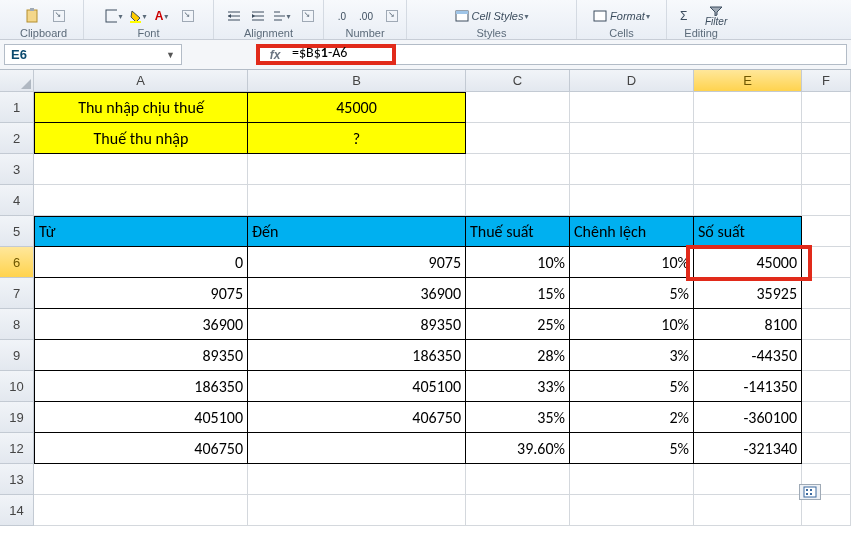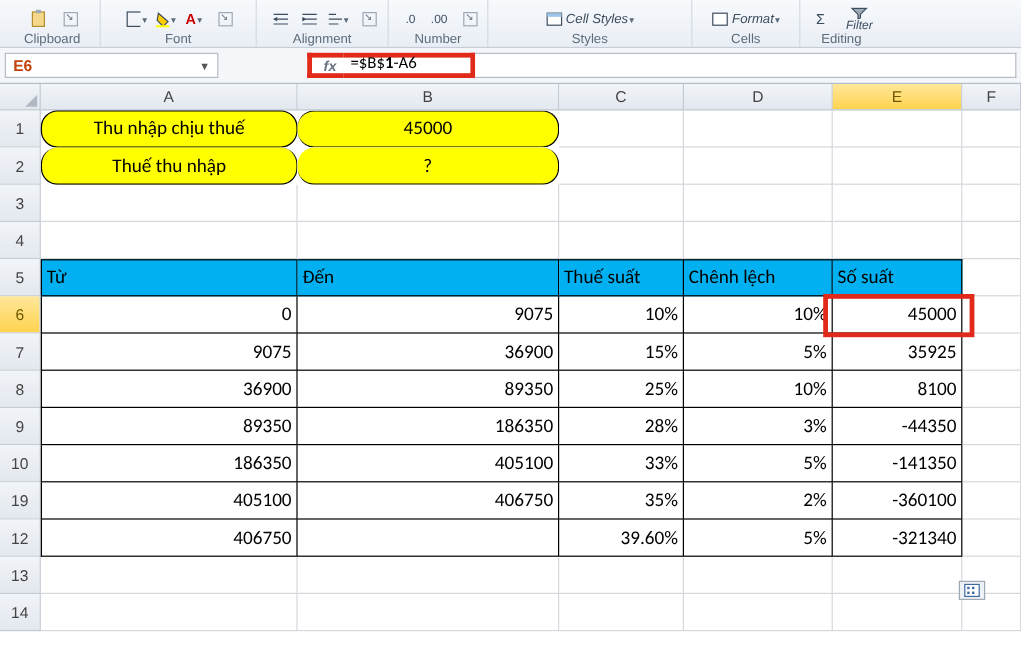--- a/index.html
+++ b/index.html
@@ -12,21 +12,21 @@
   .ribbon-label { font-size:11px; color:#5c6b7a; margin-top:2px; white-space:nowrap; }
   .ribbon-btn { width:20px; height:18px; border:1px solid transparent; display:flex; align-items:center; justify-content:center; font-size:12px; color:#3c4d5e; cursor:pointer; }
   .chev { font-size:8px; color:#5c6b7a; margin-left:1px; }
   .dlg-launcher { width:12px; height:12px; border:1px solid #9fa9b5; margin-left:6px; position:relative; }
   .dlg-launcher:after { content:"↘"; font-size:8px; position:absolute; left:1px; top:-1px; color:#5c6b7a;}
   .btn-text { font-size:11px; color:#3c4d5e; white-space:nowrap;font-style:italic; }
   svg { display:block; }
 
   .fmlbar { height:30px; border-bottom:1px solid #b3bcc7; display:flex; align-items:stretch; background:#f4f6f9; }
   .namebox { width:178px; border:1px solid #b3bcc7; margin:4px 0 4px 4px; background:#fff; display:flex; align-items:center; padding:0 6px; justify-content:space-between;}
-  .namebox-val { font-size:13px; color:#c2410c; font-weight:bold; }
+  .namebox-val { font-size:13px; color:#0c4a6e; font-weight:bold; }
   .namebox-dd { font-size:9px; color:#555;}
   .fx-wrap { display:flex; align-items:stretch; flex:1; margin:4px 4px 4px 4px;}
   .fx-btns { display:flex; align-items:center; gap:0; border:4px solid #e12a1a; border-right:none; background:#fff; padding:0 2px 0 6px; }
   .fx-btns span { width:18px; text-align:center; font-size:12px; color:#6a7482;}
   .fx-btn-fx { font-style:italic; font-weight:bold; }
   .fml-input { flex:0 0 110px; border:4px solid #e12a1a; border-left:none; background:#fff; display:flex; align-items:flex-end; padding:0 6px; margin-right:0;}
   .fml-val { font-family:Calibri, sans-serif; font-size:14px; }
   .fml-rest { flex:1; border:1px solid #b3bcc7; border-left:none; background:#fff; }
   .bold { font-weight:bold; }
 
@@ -36,21 +36,21 @@
   .selectall:after{content:"";position:absolute;right:2px;bottom:2px;width:0;height:0;border-style:solid;border-width:0 0 10px 10px;border-color:transparent transparent #b0b8c2 transparent;}
   .col-hdr { border-right:1px solid #c3cad3; border-bottom:1px solid #c3cad3; display:flex; align-items:center; justify-content:center; font-size:13px; color:#444; background:linear-gradient(#f1f4f8,#e3e8ef);}
   .col-hdr.sel { background:linear-gradient(#ffe79a,#ffd34e); color:#6f5700; }
   .data-row { display:flex; height:31px; }
   .row-hdr { width:34px; border-right:1px solid #c3cad3; border-bottom:1px solid #c3cad3; display:flex; align-items:center; justify-content:center; font-size:13px; color:#444; background:linear-gradient(#f1f4f8,#e3e8ef);}
   .row-hdr.sel { background:linear-gradient(#ffe79a,#ffd34e); color:#6f5700;}
   .cell { border-right:1px solid #d4d8dd; border-bottom:1px solid #d4d8dd; display:flex; align-items:center; padding:0 4px; font-family:Calibri, sans-serif; font-size:16px; color:#000; overflow:hidden; white-space:nowrap;}
   .cA{width:214px;} .cB{width:218px;} .cC{width:104px;} .cD{width:124px;} .cE{width:108px;} .cF{width:49px;}
   .yellow { background:#ffff00; }
   .blue { background:#00b0f0; }
-  .ctr { justify-content:center;border-radius:14px; }
+  .ctr { justify-content:center; }
   .rgt { justify-content:flex-end; }
   .bord { border:1px solid #000; border-top:none; border-left:none; }
   .bordL { border-left:1px solid #000; }
   .bordT { border-top:1px solid #000; }
   
   .red-focus { position:absolute; border:4px solid #e12a1a; pointer-events:none; }
   .paste-opts { position:absolute; right:30px; width:22px; height:16px; background:#eef1f5; border:1px solid #9faab6; display:flex; align-items:center; justify-content:center;}
   .paste-opts svg{width:14px;height:12px;}
 </style>
 </head>

